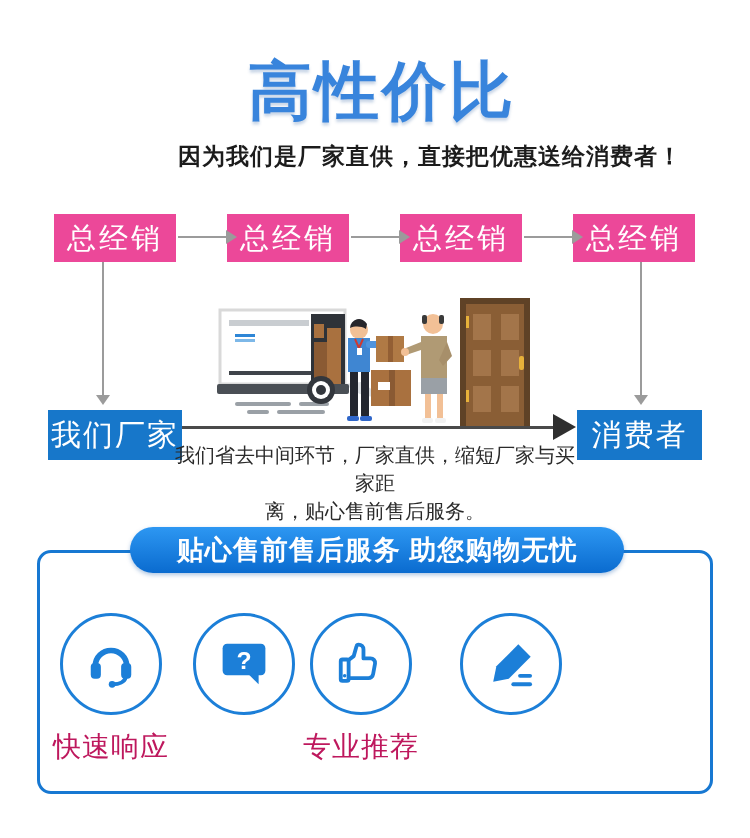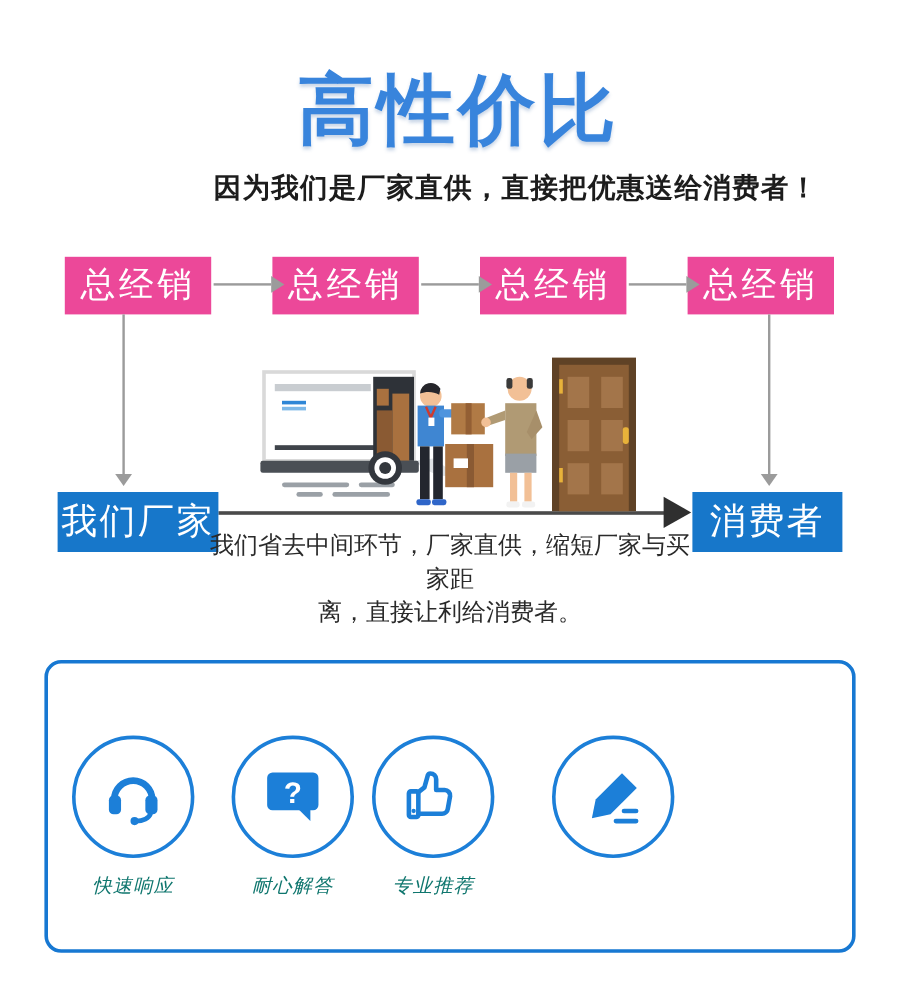--- a/index.html
+++ b/index.html
@@ -58,21 +58,21 @@
     font-family:"Liberation Sans","DejaVu Sans",sans-serif; font-weight:bold; font-size:27px;
     text-align:center; line-height:46px; letter-spacing:1px;
     box-shadow:0 2px 4px rgba(20,90,170,.35);
   }
   .service-item { position:absolute; top:613px; width:134px; text-align:center; }
   .service-circle {
     width:96px; height:96px; margin:0 auto; border:3px solid #1c7fd8; border-radius:50%;
     display:flex; align-items:center; justify-content:center; color:#1c7fd8; background:#fff;
   }
   .service-circle svg { width:54px; height:54px; }
-  .service-label { margin-top:13px; font-size:16px; color:#0f766e; letter-spacing:1px;font-style:italic; }
+  .service-label { margin-top:13px; font-size:28px; color:#be185d; letter-spacing:1px; }
 </style>
 </head>
 <body>
 
 <div class="page">
 
   <div class="title">高性价比</div>
   <div class="subtitle">因为我们是厂家直供，直接把优惠送给消费者！</div>
 
   <div class="dist-box" style="left:54px">总经销</div>
@@ -157,24 +157,25 @@
       <rect x="283" y="22" width="3" height="12" fill="#e8b23a"></rect>
       <rect x="283" y="96" width="3" height="12" fill="#e8b23a"></rect>
     </g>
   </svg>
 
   <div class="blue-box consumer">消费者</div>
   <div class="blue-box factory">我们厂家</div>
 
   <div class="caption">
     <div>我们省去中间环节，厂家直供，缩短厂家与买家距</div>
-    <div>离，直接让利给消费者。</div>
+    <div>离，贴心售前售后服务。</div>
   </div>
 
   <div class="service-panel"></div>
+  <div class="service-pill">贴心售前售后服务 助您购物无忧</div>
 
   <div class="service-item" style="left:44px">
     <div class="service-circle">
       <svg viewBox="0 0 48 48" aria-hidden="true">
         <path d="M10 26a14 14 0 0 1 28 0" fill="none" stroke="currentColor" stroke-width="5" stroke-linecap="round"></path>
         <rect x="6" y="23" width="9" height="14" rx="3.5" fill="currentColor"></rect>
         <rect x="33" y="23" width="9" height="14" rx="3.5" fill="currentColor"></rect>
         <path d="M37 36c-1 4-6 6-11 6" fill="none" stroke="currentColor" stroke-width="3.5" stroke-linecap="round"></path>
         <circle cx="25" cy="42" r="3" fill="currentColor"></circle>
       </svg>
@@ -183,21 +184,20 @@
   </div>
 
   <div class="service-item" style="left:177px">
     <div class="service-circle">
       <svg viewBox="0 0 48 48" aria-hidden="true">
         <rect x="5" y="6" width="38" height="28" rx="4" fill="currentColor"></rect>
         <path d="M28 33l9 9v-9z" fill="currentColor"></path>
         <text x="24" y="28.5" text-anchor="middle" font-family="Liberation Sans, sans-serif" font-size="22" font-weight="bold" fill="#ffffff">?</text>
       </svg>
     </div>
-    <div class="service-label">耐心解答</div>
   </div>
 
   <div class="service-item" style="left:294px">
     <div class="service-circle">
       <svg viewBox="0 0 48 48" aria-hidden="true">
         <g fill="none" stroke="currentColor" stroke-width="3.4" stroke-linejoin="round" stroke-linecap="round">
           <rect x="6" y="20" width="7" height="19" rx="1.5"></rect>
           <path d="M13 36.5h17.6c2.1 0 3.9-1.5 4.2-3.6l1.7-9.4c.3-2.4-1.6-4.5-4-4.5h-6.3V11a4.3 4.3 0 0 0-4.3-4.3c-.9 0-1.7.6-1.9 1.5L17.5 17 13 20.5"></path>
         </g>
         <circle cx="9.5" cy="34.5" r="1.6" fill="currentColor"></circle>

